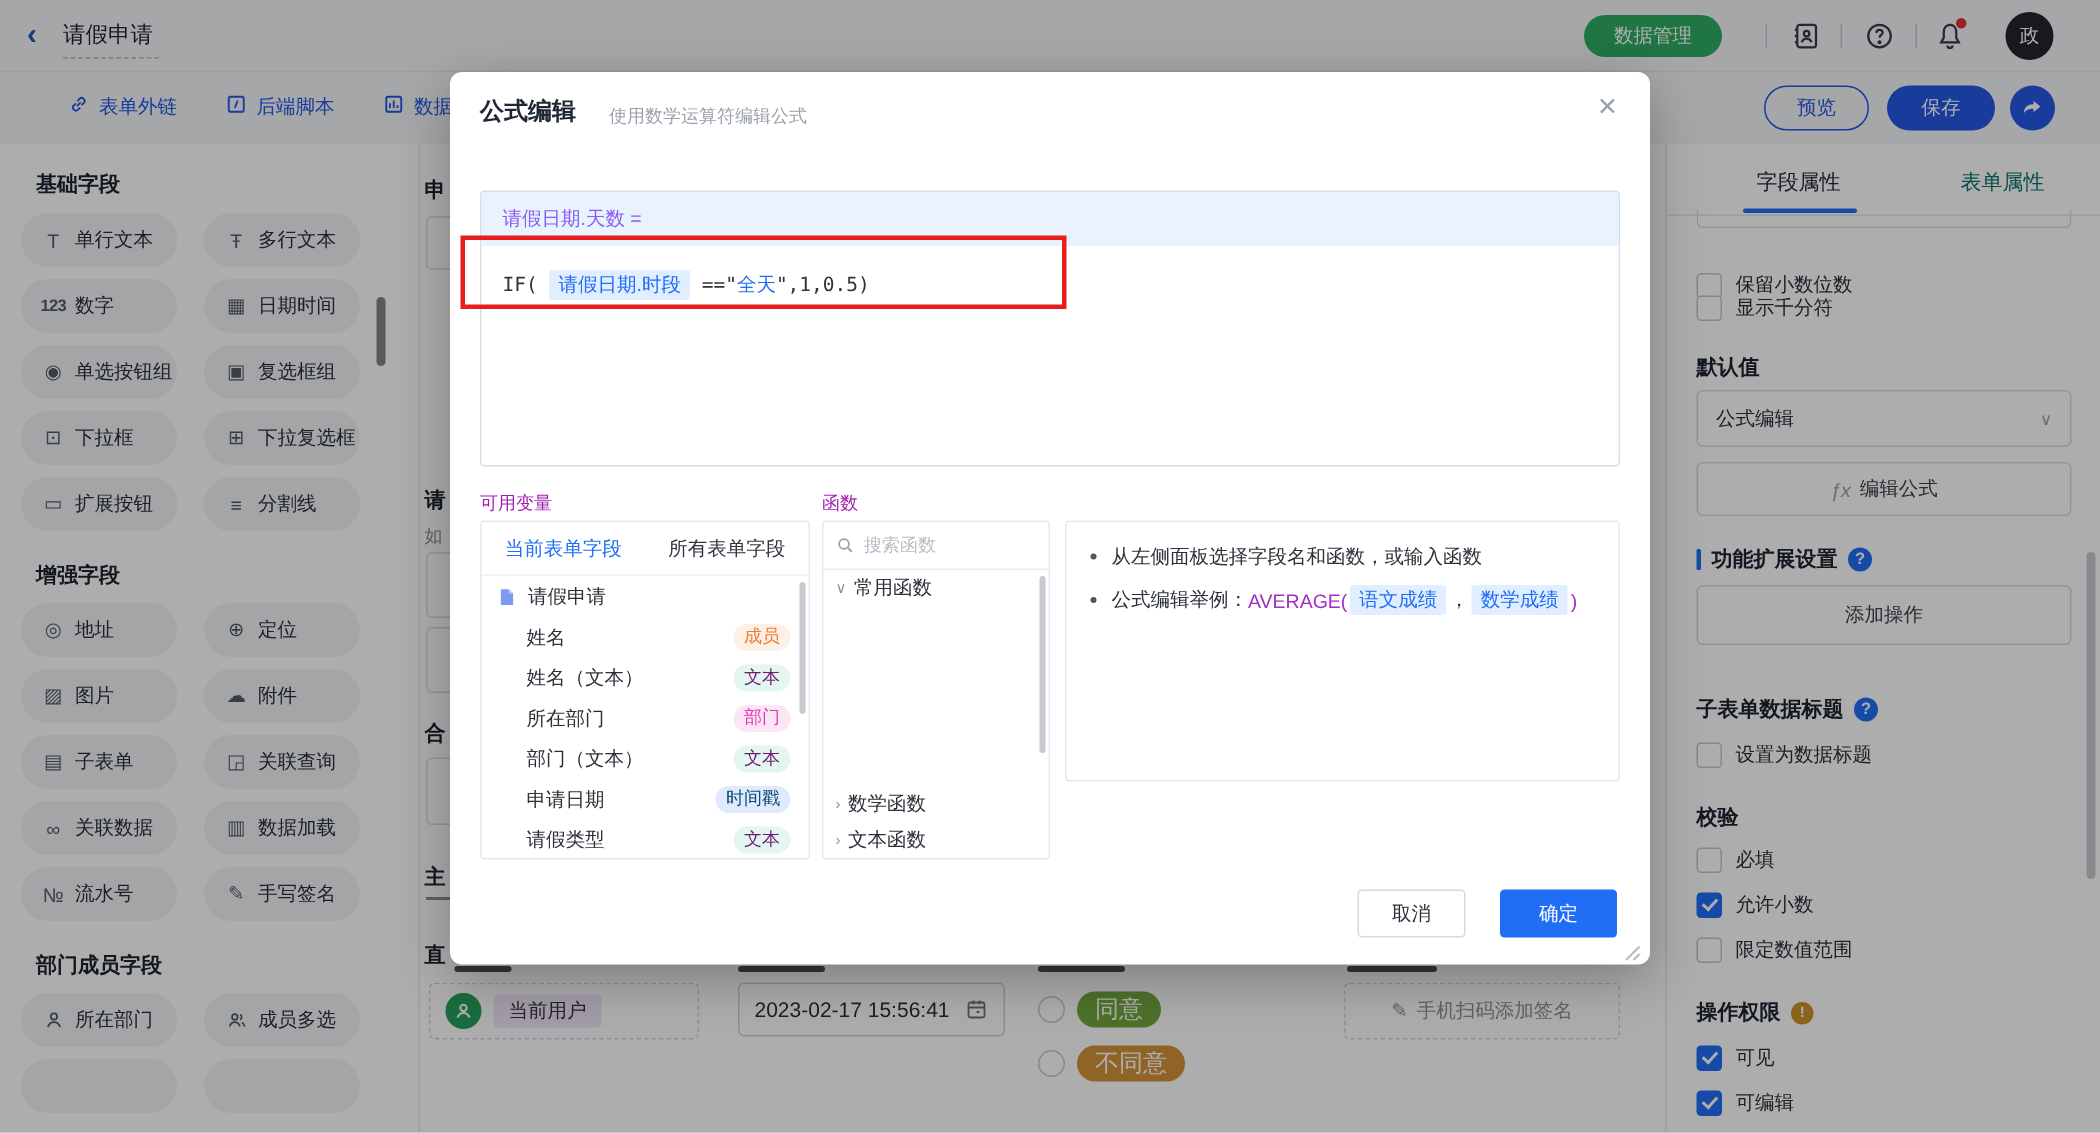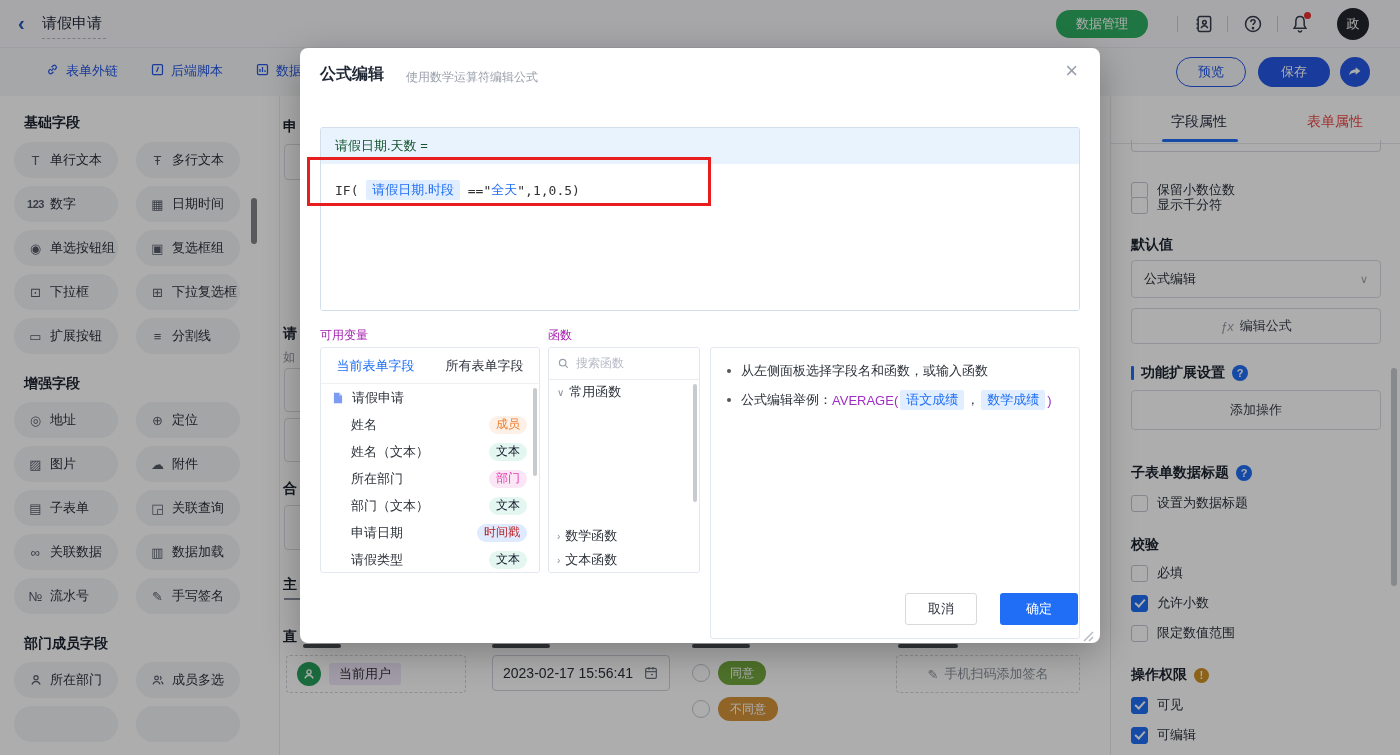--- a/index.html
+++ b/index.html
@@ -46,21 +46,21 @@
   .canvas{ left:280px; top:96px; width:830px; height:659px; background:#fff; z-index:1;}
   .c-label{ position:absolute; left:3px; font-size:14px; font-weight:bold; color:#1b2330;}
   .c-sub{ position:absolute; left:3px; font-size:12px; color:#8a909c;}
   .c-box{ position:absolute; left:4px; width:90px; background:#fff; border:1px solid #d9dde3; border-radius:4px;}
   .smudge{ position:absolute; height:4px; background:#4c4f55; border-radius:2px;}
   .dash-box{ position:absolute; border:1px dashed #cfd3da; border-radius:4px; background:#fff;}
   .member-ic{ position:absolute; left:10px; top:6px; width:24px; height:24px; border-radius:50%; background:#27a05c; color:#fff; display:flex; align-items:center; justify-content:center;}
   .member-chip{ position:absolute; left:42px; top:7px; height:22px; padding:0 10px; background:#efe8fa; border-radius:3px; font-size:13px; color:#333; display:flex; align-items:center;}
   .date-box{ position:absolute; left:212px; top:559px; width:178px; height:36px; border:1px solid #cfd3da; border-radius:4px; background:#fff; display:flex; align-items:center; padding:0 10px; gap:8px; font-size:14px; color:#2a2f3a; cursor:text;}
   .radio{ position:absolute; width:18px; height:18px; border:1.5px solid #c3c8d1; border-radius:50%; background:#fff; cursor:pointer;}
-  .opt-pill{ position:absolute; height:24px; padding:0 12px; border-radius:12px; color:#fff; font-size:12px; display:flex; align-items:center; cursor:pointer;}
+  .opt-pill{ position:absolute; height:24px; padding:0 12px; border-radius:12px; color:#fff; font-size:16px; display:flex; align-items:center; cursor:pointer;}
   .sig-box{ left:616px; top:559px; width:184px; height:38px; display:flex; align-items:center; justify-content:center; gap:6px; color:#8b919c; font-size:13px; cursor:pointer;}
 
   
   .rightbar{ left:1110px; top:96px; width:290px; height:659px; background:#fff; border-left:1px solid #e6e8ec; z-index:1; font-size:13px;}
   .rb-tab{ position:absolute; top:17px; font-size:14px; cursor:pointer; color:#232a3c;}
   .rb-underline{ left:51px; top:43px; width:76px; height:3px; background:var(--primary); border-radius:2px;}
   .rb-divider{ left:0; top:47px; width:290px; height:1px; background:#e3e6ea;}
   .rb-cutinput{ left:20px; top:44px; width:250px; height:12px; border:1px solid #d8dbe2; border-top:none; border-radius:0 0 4px 4px;}
   .cb-row{ position:absolute; left:20px; display:flex; align-items:center; gap:9px; cursor:pointer; color:#2a2f3a;}
   .cb{ position:relative; width:17px; height:17px; border:1.5px solid #c3c8d1; border-radius:3px; background:#fff; flex:0 0 auto;}
@@ -75,37 +75,37 @@
   .chev{ color:#9aa0ab; font-size:11px;}
   .page-thumb{ left:1391px; top:368px; width:6px; height:218px; background:#87898d; border-radius:3px; z-index:60;}
 
   
   .overlay{ left:0; top:0; width:1400px; height:755px; background:rgba(0,0,0,.32); z-index:50;}
   .modal{ left:300px; top:48px; width:800px; height:595px; background:#fff; border-radius:8px; box-shadow:0 10px 36px rgba(0,0,0,.28); z-index:100;}
   .m-title{ left:20px; top:16px; font-size:16px; font-weight:bold; color:#1f2634;}
   .m-sub{ left:106px; top:21px; font-size:12px; color:#9aa0ab;}
   .m-close{ right:22px; top:12px; font-size:22px; color:#9aa0ab; cursor:pointer; line-height:1;}
   .editor{ left:20px; top:79px; width:760px; height:184px; border:1px solid #d3deeb; border-radius:3px; overflow:hidden;}
-  .editor-head{ height:36px; background:#e8f3fe; display:flex; align-items:center; padding-left:14px; font-size:13px; color:#14532d;}
+  .editor-head{ height:36px; background:#e8f3fe; display:flex; align-items:center; padding-left:14px; font-size:13px; color:#8b5cf6;}
   .editor-body{ position:relative; height:148px; background:#fff; font-family:"DejaVu Sans Mono",monospace; font-size:13px; color:#333; cursor:text;}
   .formula-line{ position:absolute; left:14px; top:16px; display:flex; align-items:center; white-space:pre;}
   .chip{ background:#e1eeff; color:var(--primary); border-radius:2px; padding:1px 6px; font-family:"Liberation Sans","DejaVu Sans",sans-serif;}
   .f-str{ color:var(--primary); font-family:"Liberation Sans","DejaVu Sans",sans-serif;}
   .p-label{ position:absolute; font-size:12px; color:#a21caf;}
   .panel{ position:absolute; border:1px solid #e3e7ee; border-radius:3px; background:#fff; overflow:hidden;}
   .var-tabs{ height:36px; border-bottom:1px solid #eef0f4; display:flex; align-items:center; font-size:13px;}
   .var-tab{ width:50%; text-align:center; color:#30353f; cursor:pointer;}
   .var-tab.active{ color:var(--primary);}
   .var-row{ position:relative; height:27px; display:flex; align-items:center; padding:0 12px 0 30px; font-size:13px; color:#2b3038; cursor:pointer;}
   .var-root{ padding-left:10px; gap:7px;}
   .tag{ margin-left:auto; height:18px; padding:0 7px; border-radius:9px; font-size:12px; display:flex; align-items:center;}
   .t-member .tag{ color:var(--member); background:#fdf0e6;}
-  .t-text .tag{ color:#0f172a; background:#e3f6f0;text-align:center;}
+  .t-text .tag{ color:#701a75; background:#e3f6f0;text-align:center;}
   .t-dept .tag{ color:var(--dept); background:#fbe6f5;}
-  .t-timestamp .tag{ color:#b91c1c; background:#dfeaff;}
+  .t-timestamp .tag{ color:#0c4a6e; background:#dfeaff;}
   .v-thumb{ position:absolute; right:2px; top:40px; width:4px; height:88px; background:#c7cacf; border-radius:2px;}
   .fn-search{ height:32px; border-bottom:1px solid #e8ebf0; display:flex; align-items:center; gap:6px; padding:0 8px; color:#b6bcc6; font-size:12px; cursor:text;}
   .fn-row{ height:24px; display:flex; align-items:center; padding-left:8px; gap:5px; font-size:13px; color:#2b3038; cursor:pointer;}
   .fn-item{ padding-left:24px; font-size:12.5px;}
   .fn-chev{ color:#8a909c; font-size:10px;}
   .f-thumb{ position:absolute; right:2px; top:36px; width:4px; height:118px; background:#c7cacf; border-radius:2px;}
   .hint-row{ position:absolute; left:16px; display:flex; align-items:center; font-size:13px; color:#2b3038; white-space:pre;}
   .dot{ width:4px; height:4px; border-radius:50%; background:#555; margin-right:10px; flex:0 0 auto;}
   .fn-purple{ color:var(--purple);}
   .hint-chip{ background:#e1eeff; color:var(--primary); border-radius:2px; padding:1px 6px; margin:0 2px;}
@@ -358,21 +358,21 @@
   <span class="opt-pill" style="left:438px; top:601px; background:var(--disagree)">不同意</span>
 
   <div class="abs dash-box sig-box">
     <span>✎</span>
     <span>手机扫码添加签名</span>
   </div>
 </div>
 
 <div class="abs rightbar">
   <span class="rb-tab" style="left:60px">字段属性</span>
-  <span class="rb-tab" style="left:196px; color:#ef4444">表单属性</span>
+  <span class="rb-tab" style="left:196px; color:#0f766e">表单属性</span>
   <div class="abs rb-underline"></div>
   <div class="abs rb-divider"></div>
   <div class="abs rb-cutinput"></div>
 
   <div>
 
   <div class="cb-row" style="top: 68px; margin-top: 17px;">
         <span class="cb"></span>
         <span>保留小数位数</span>
       </div>
@@ -538,21 +538,21 @@
           <span>数学函数</span>
         </div>
         <div class="fn-row">
           <span class="fn-chev">›</span>
           <span>文本函数</span>
         </div>
       </div>
     <span class="f-thumb"></span>
   </div>
 
-  <div class="panel" style="left:410px; top:299px; width:370px; height:292px">
+  <div class="panel" style="left:410px; top:299px; width:370px; height:174px">
     <div class="hint-row" style="top:14px">
       <span class="dot"></span>
       <span>从左侧面板选择字段名和函数，或输入函数</span>
     </div>
     <div class="hint-row" style="top:42px">
       <span class="dot"></span>
       <span>公式编辑举例：</span><span class="fn-purple">AVERAGE(</span><span class="hint-chip">语文成绩</span><span>，</span><span class="hint-chip">数学成绩</span><span class="fn-purple">)</span>
     </div>
   </div>
 

